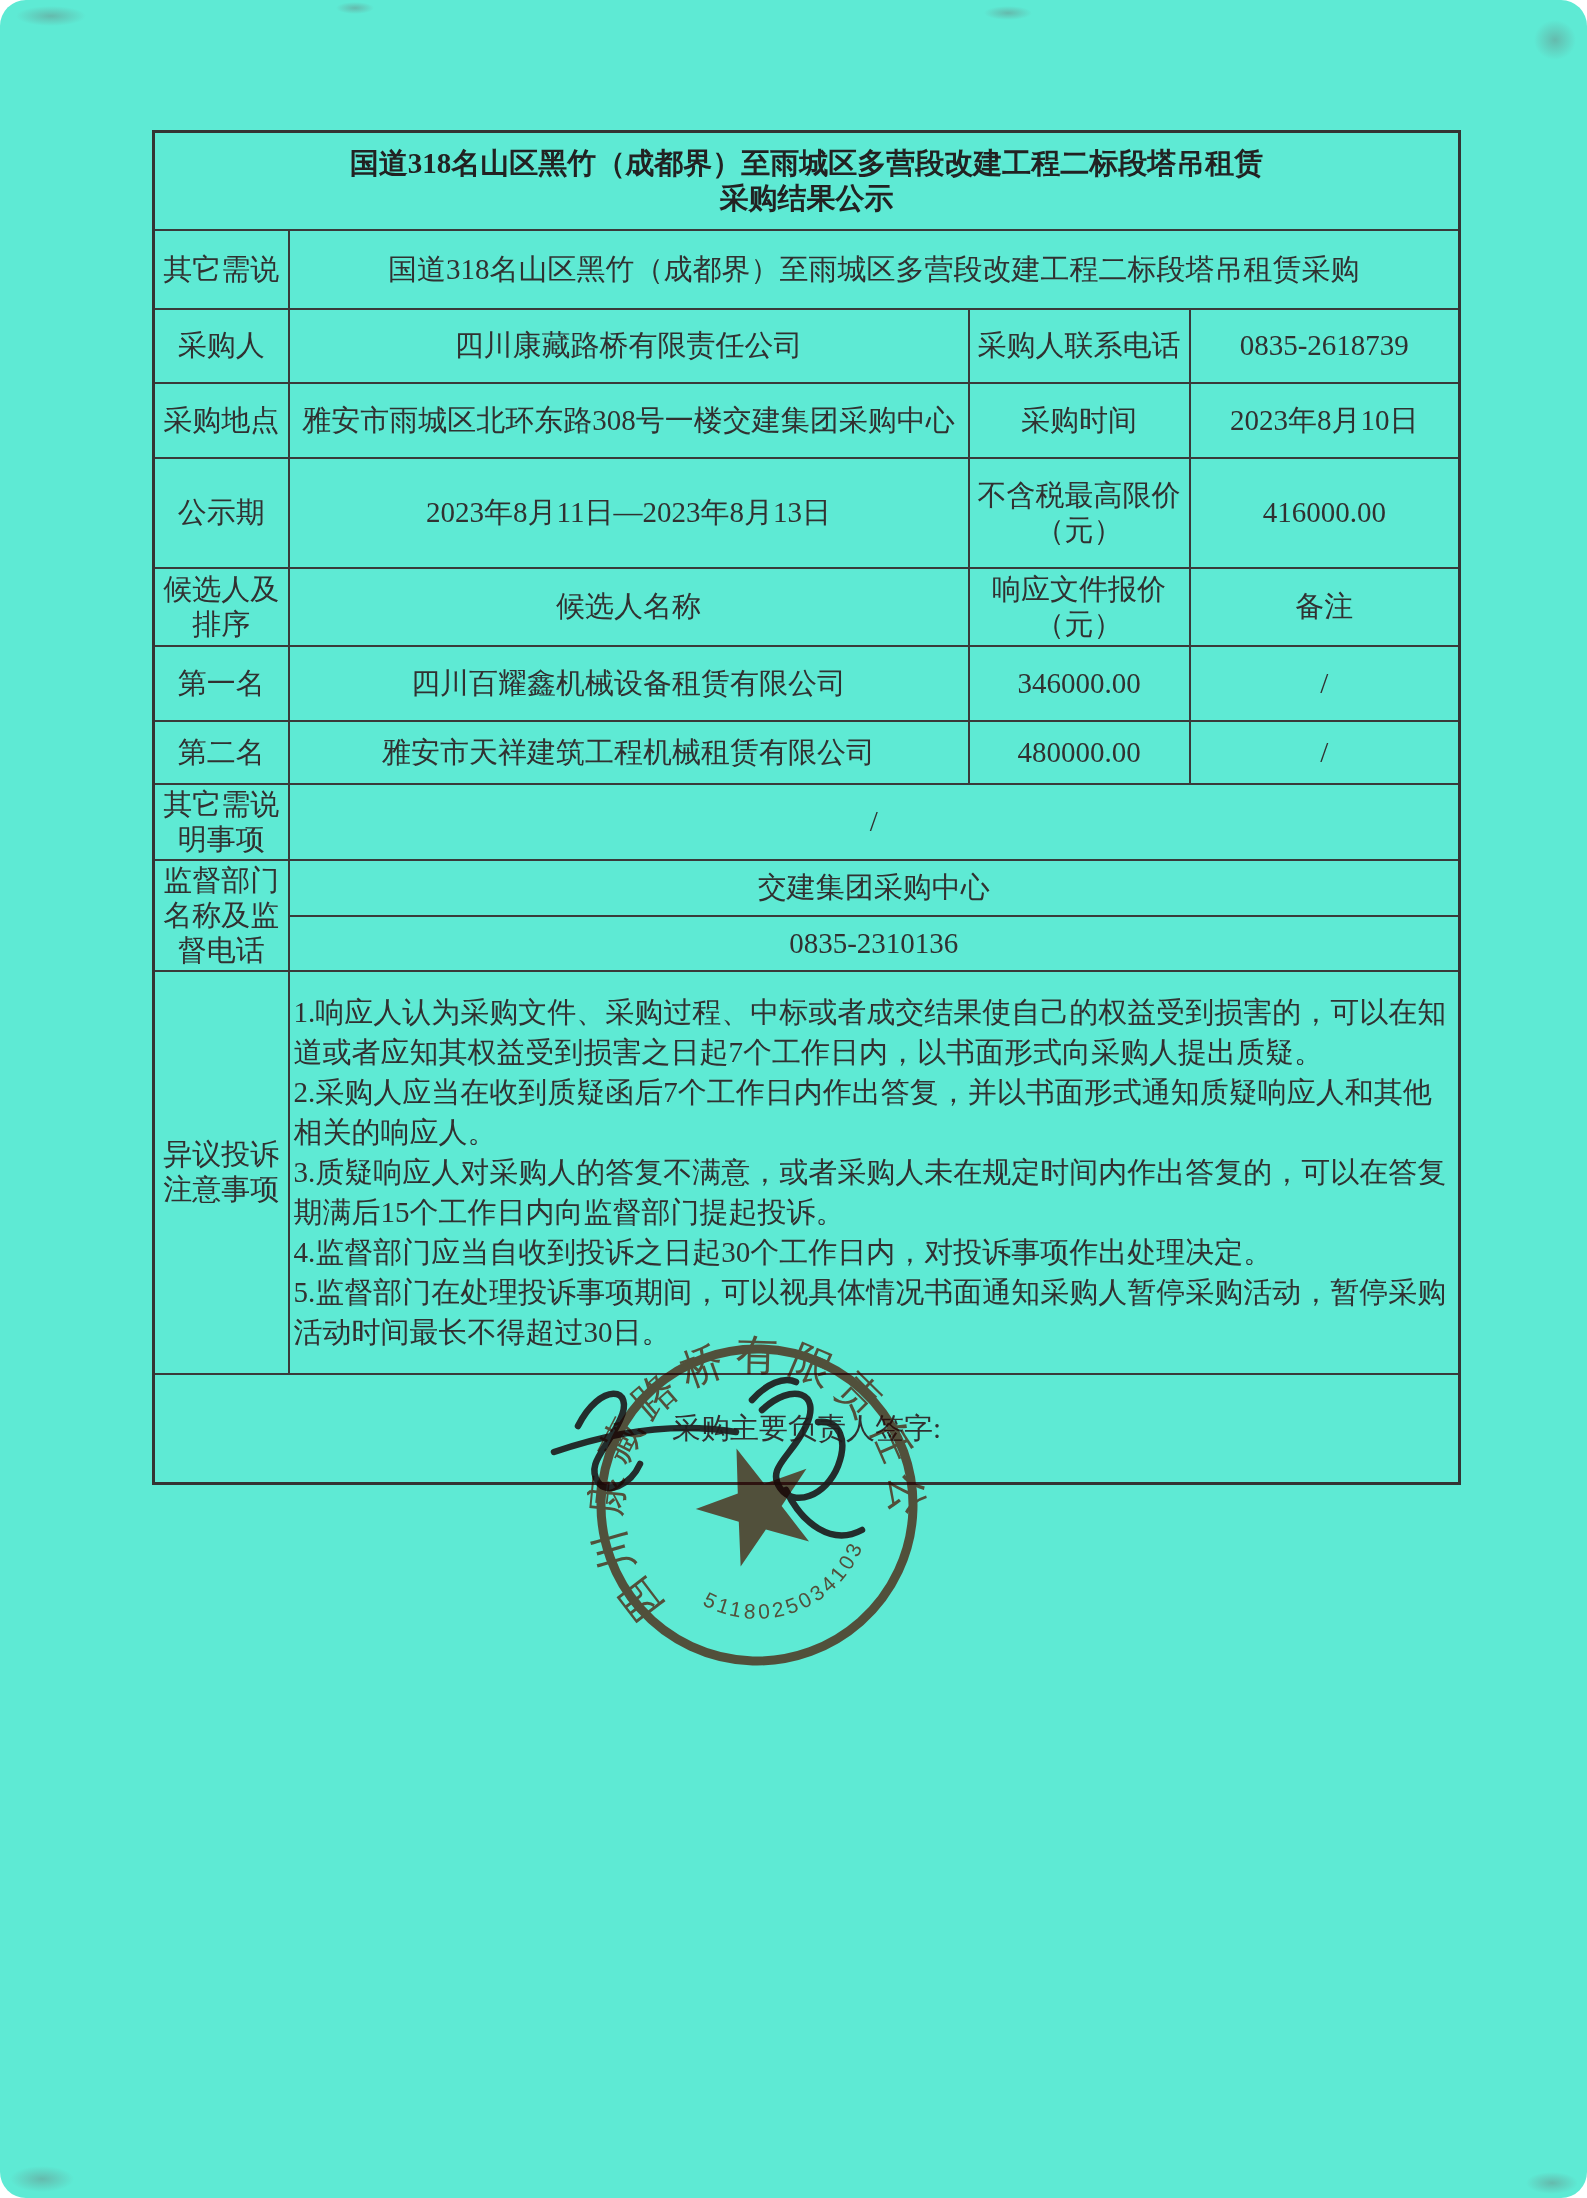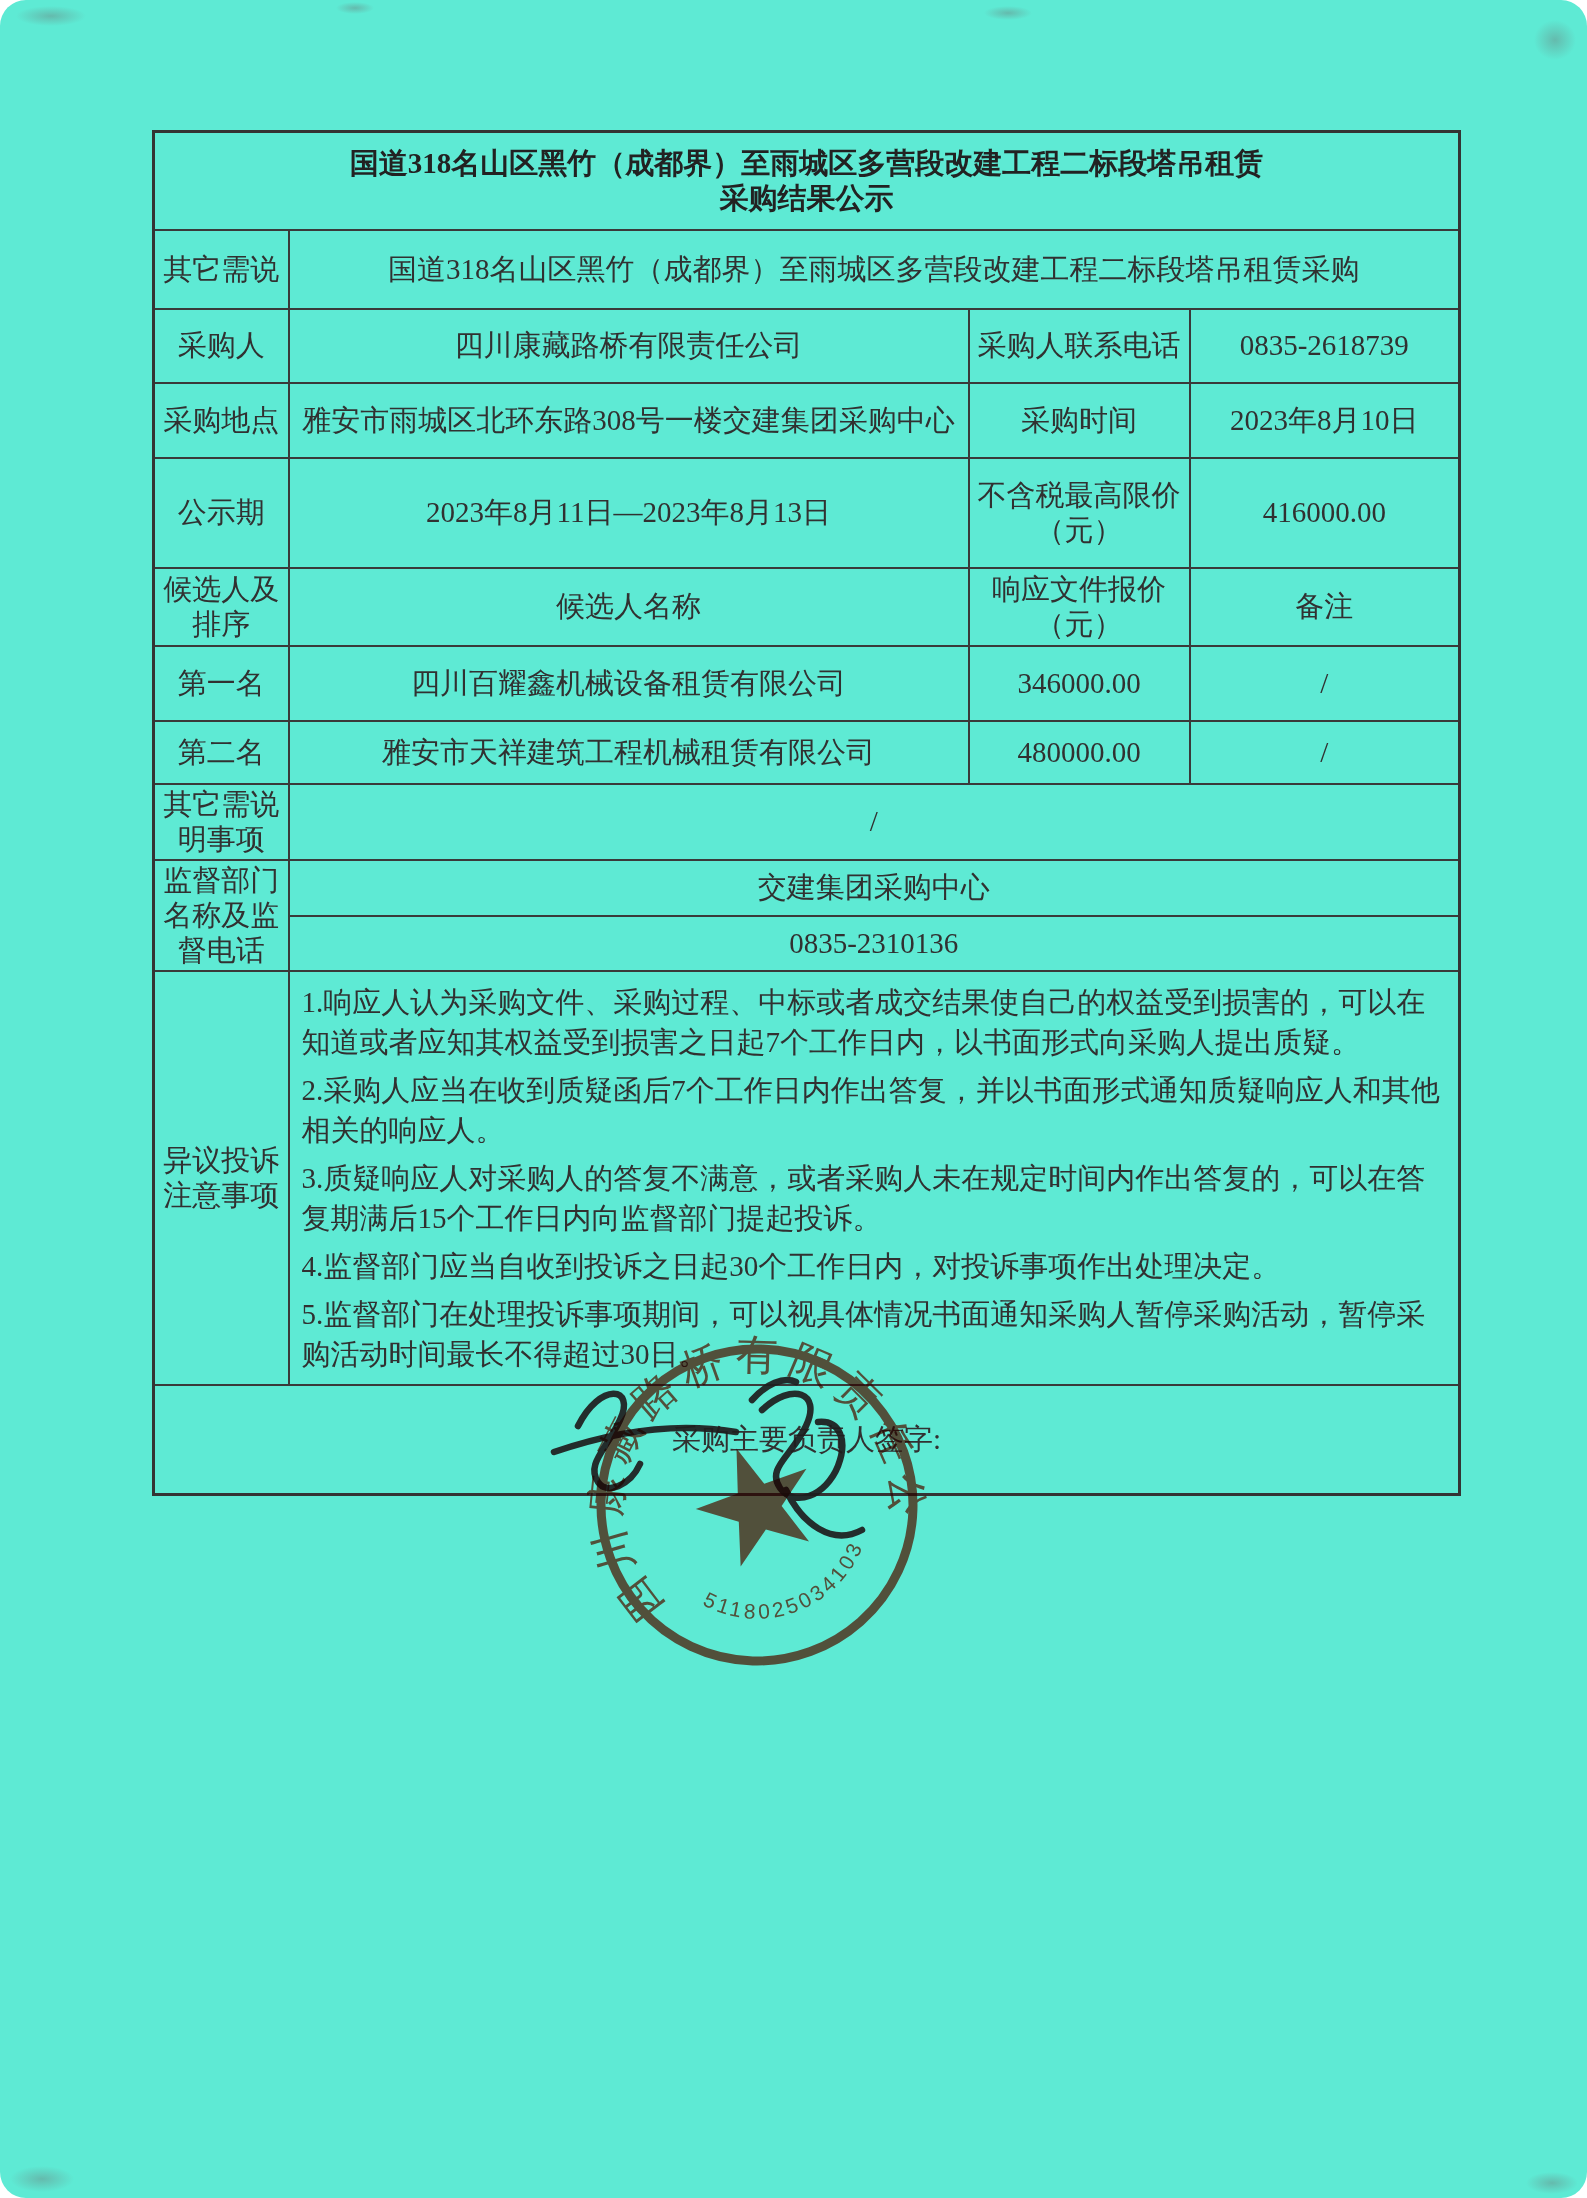--- a/index.html
+++ b/index.html
@@ -42,21 +42,21 @@
     line-height: 45px;
     color: #222222;
     padding: 4px 8px;
   }
   .pre { white-space: pre-line; }
   td.obj-text {
     text-align: left;
     padding: 10px 12px 10px 12px;
   }
   td.obj-text p {
-    margin: 8px;
+    margin: 0;
     font-size: 29px;
     line-height: 40px;
     text-align: left;
   }
   td.sig-cell {
     text-align: left;
     padding-left: 14px;
     font-size: 30px;
   }
   

